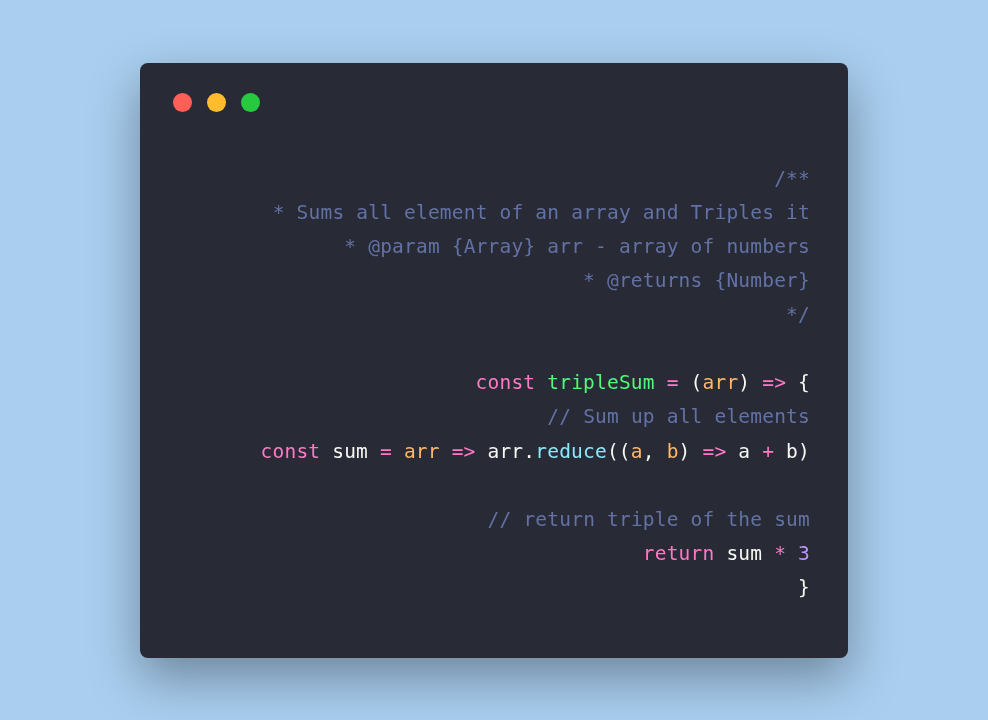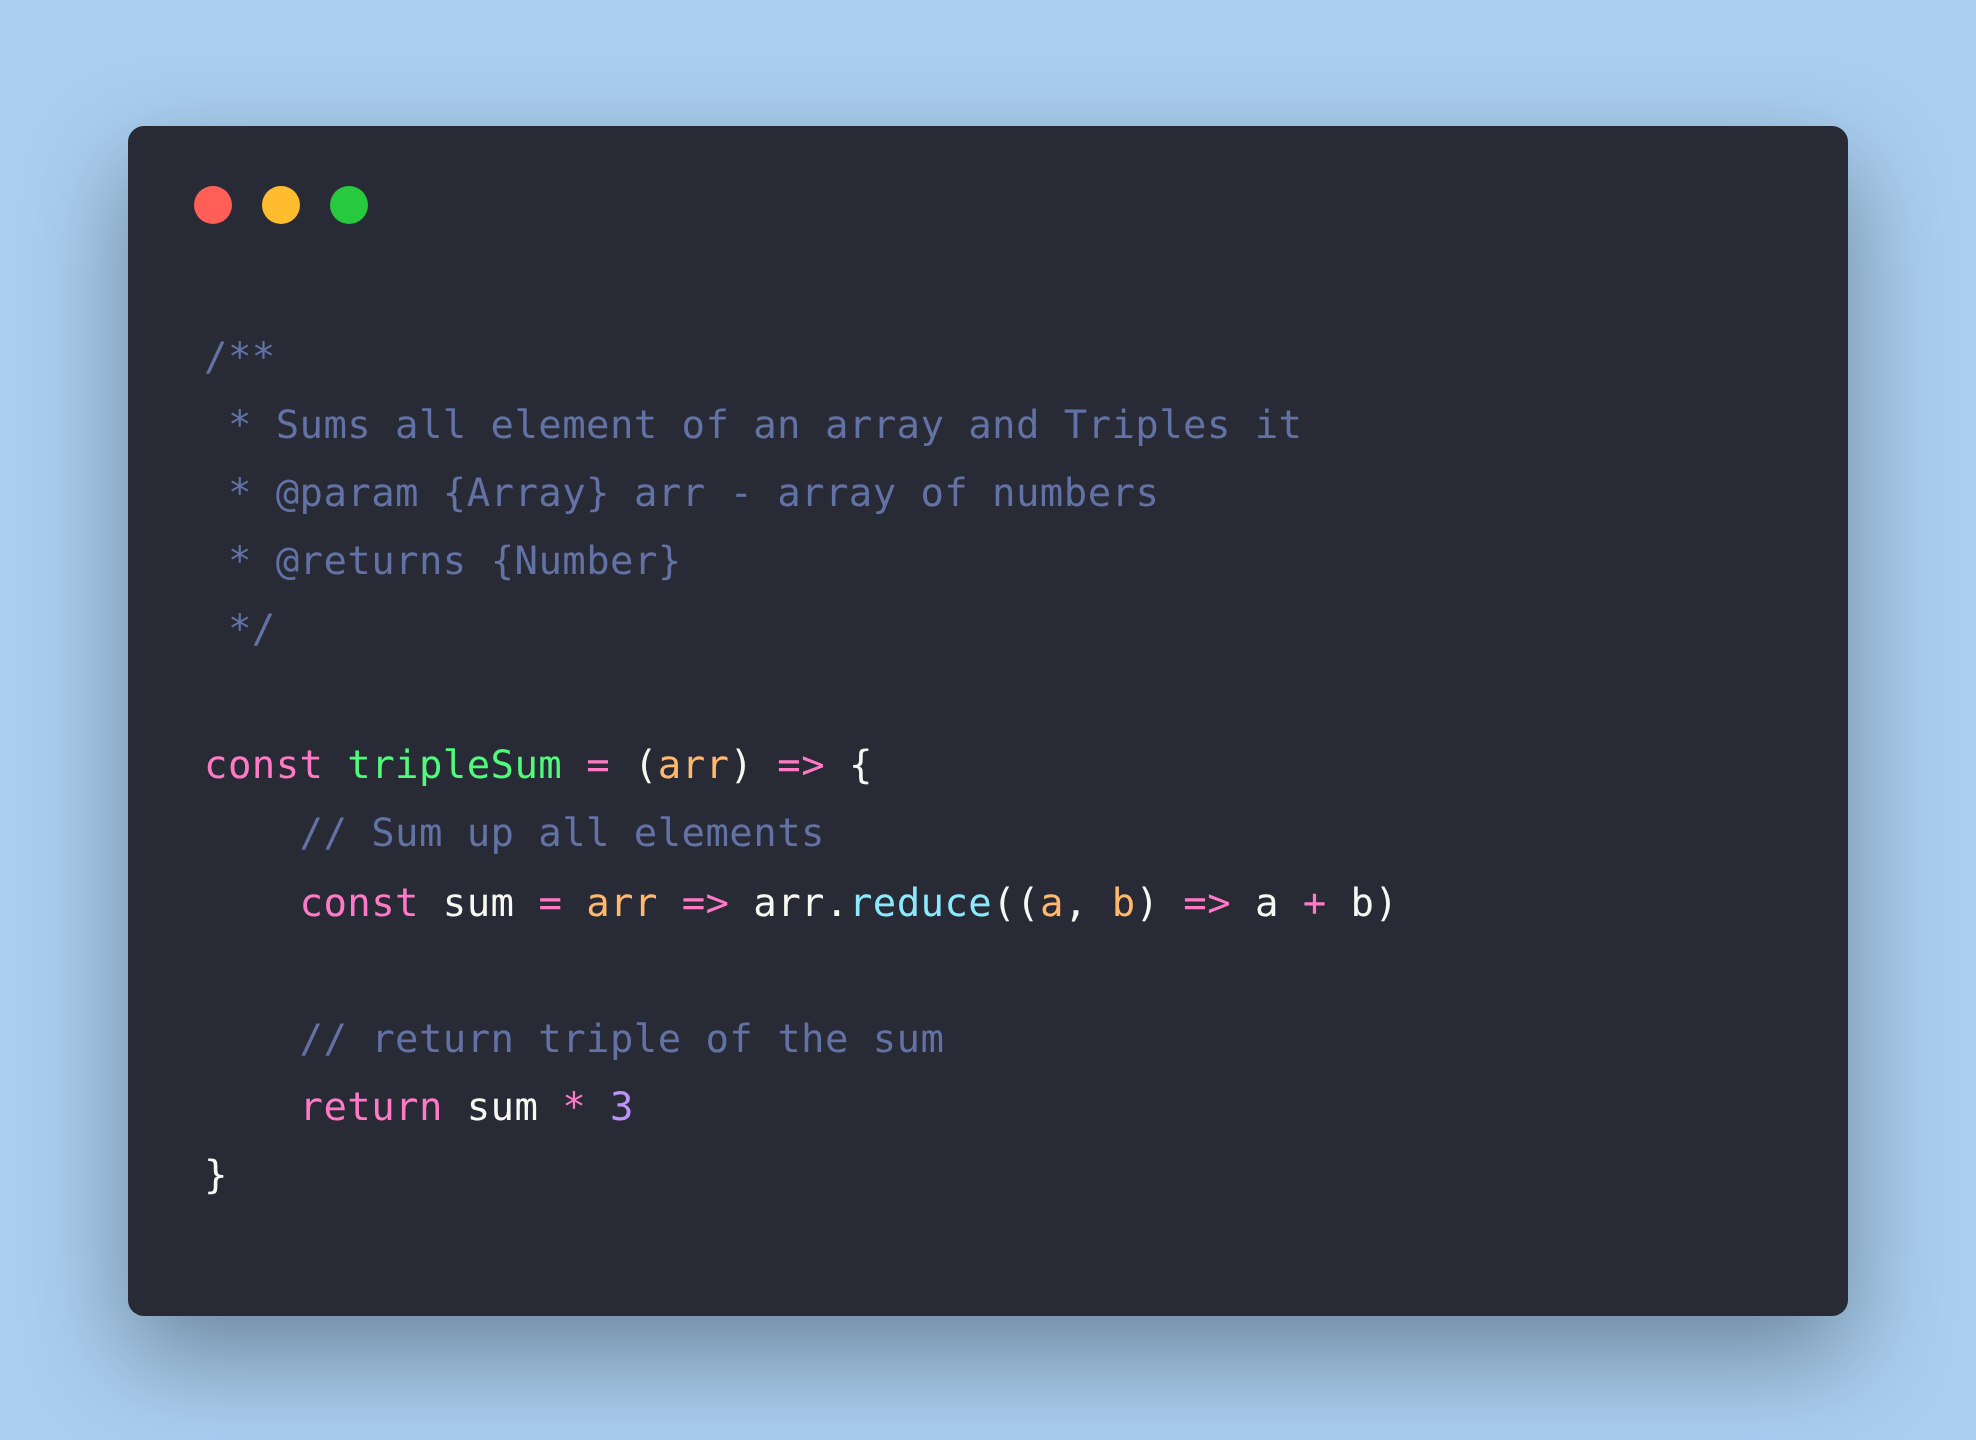--- a/index.html
+++ b/index.html
@@ -13,25 +13,26 @@
       width: 988px;
       height: 720px;
       display: flex;
       align-items: center;
       justify-content: center;
       font-family: 'Menlo', 'Monaco', 'Consolas', monospace;
     }
     
     .window {
       background: #282a36;
-      width: 860px;
+      width: 708px;
       height: 595px;
       border-radius: 8px;
       box-shadow: 0 20px 50px rgba(0, 0, 0, 0.35);
       padding: 30px 38px;
+      text-align: right;
     }
     
     .traffic-lights {
       display: flex;
       gap: 15px;
       margin-bottom: 50px;
       margin-left: -5px;
     }
     
     .traffic-light {

